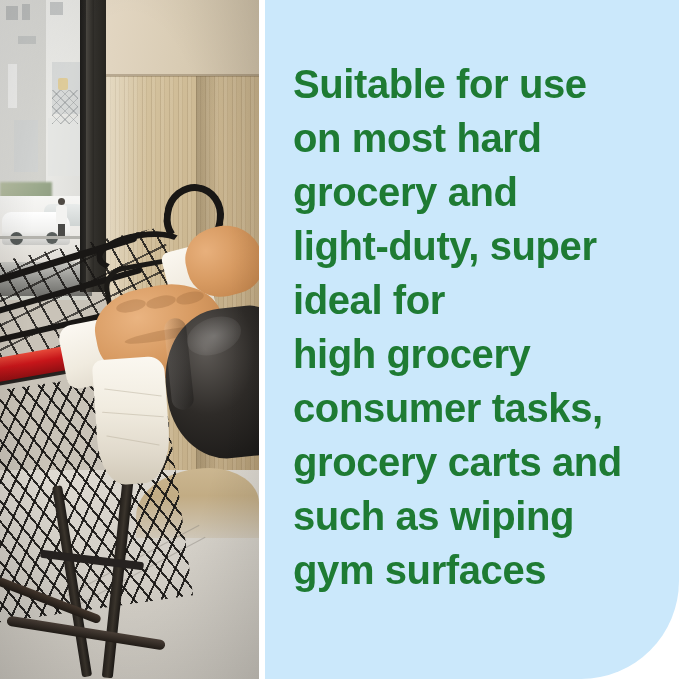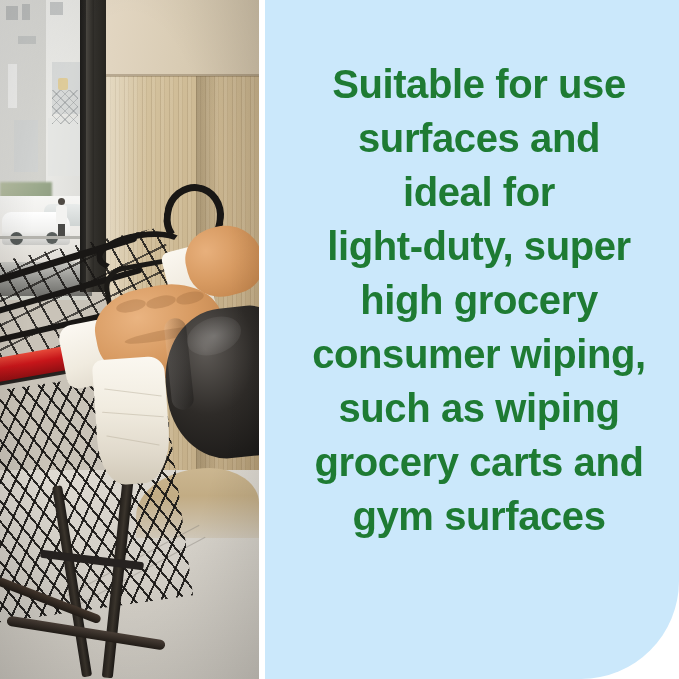--- a/index.html
+++ b/index.html
@@ -319,21 +319,21 @@
   .copy {
     position:absolute;
     left:28px;
     top:57px;
     width:372px;
     font-size:40px;
     font-weight:bold;
     line-height:54px;
     letter-spacing:-0.4px;
   }
-  .copy .line { display:block; white-space:nowrap;text-align:center; }
+  .copy .line { display:block; white-space:nowrap; }
 </style>
 </head>
 <body style="background: rgb(255, 255, 255);">
 
 <div class="canvas">
 
   <div class="photo">
 
     <div class="outdoor">
       <div class="bldg-a"></div>
@@ -414,24 +414,25 @@
     <div class="sleeve"></div>
     <div class="sleeve-cuff"></div>
     <div class="sleeve-hi"></div>
 
     <div class="vignette"></div>
   </div>
 
   <div class="panel" style="background: rgb(203, 232, 251);">
     <div class="copy" style="color: rgb(30, 123, 51);">
       <span class="line">Suitable for use</span>
-      <span class="line">surfaces and</span>
+      <span class="line">on most hard</span>
+      <span class="line">grocery and</span>
+      <span class="line">light-duty, super</span>
       <span class="line">ideal for</span>
-      <span class="line">light-duty, super</span>
       <span class="line">high grocery</span>
-      <span class="line">consumer wiping,</span>
+      <span class="line">consumer tasks,</span>
+      <span class="line">grocery carts and</span>
       <span class="line">such as wiping</span>
-      <span class="line">grocery carts and</span>
       <span class="line">gym surfaces</span>
     </div>
   </div>
 
 </div>
 
 </body></html>

